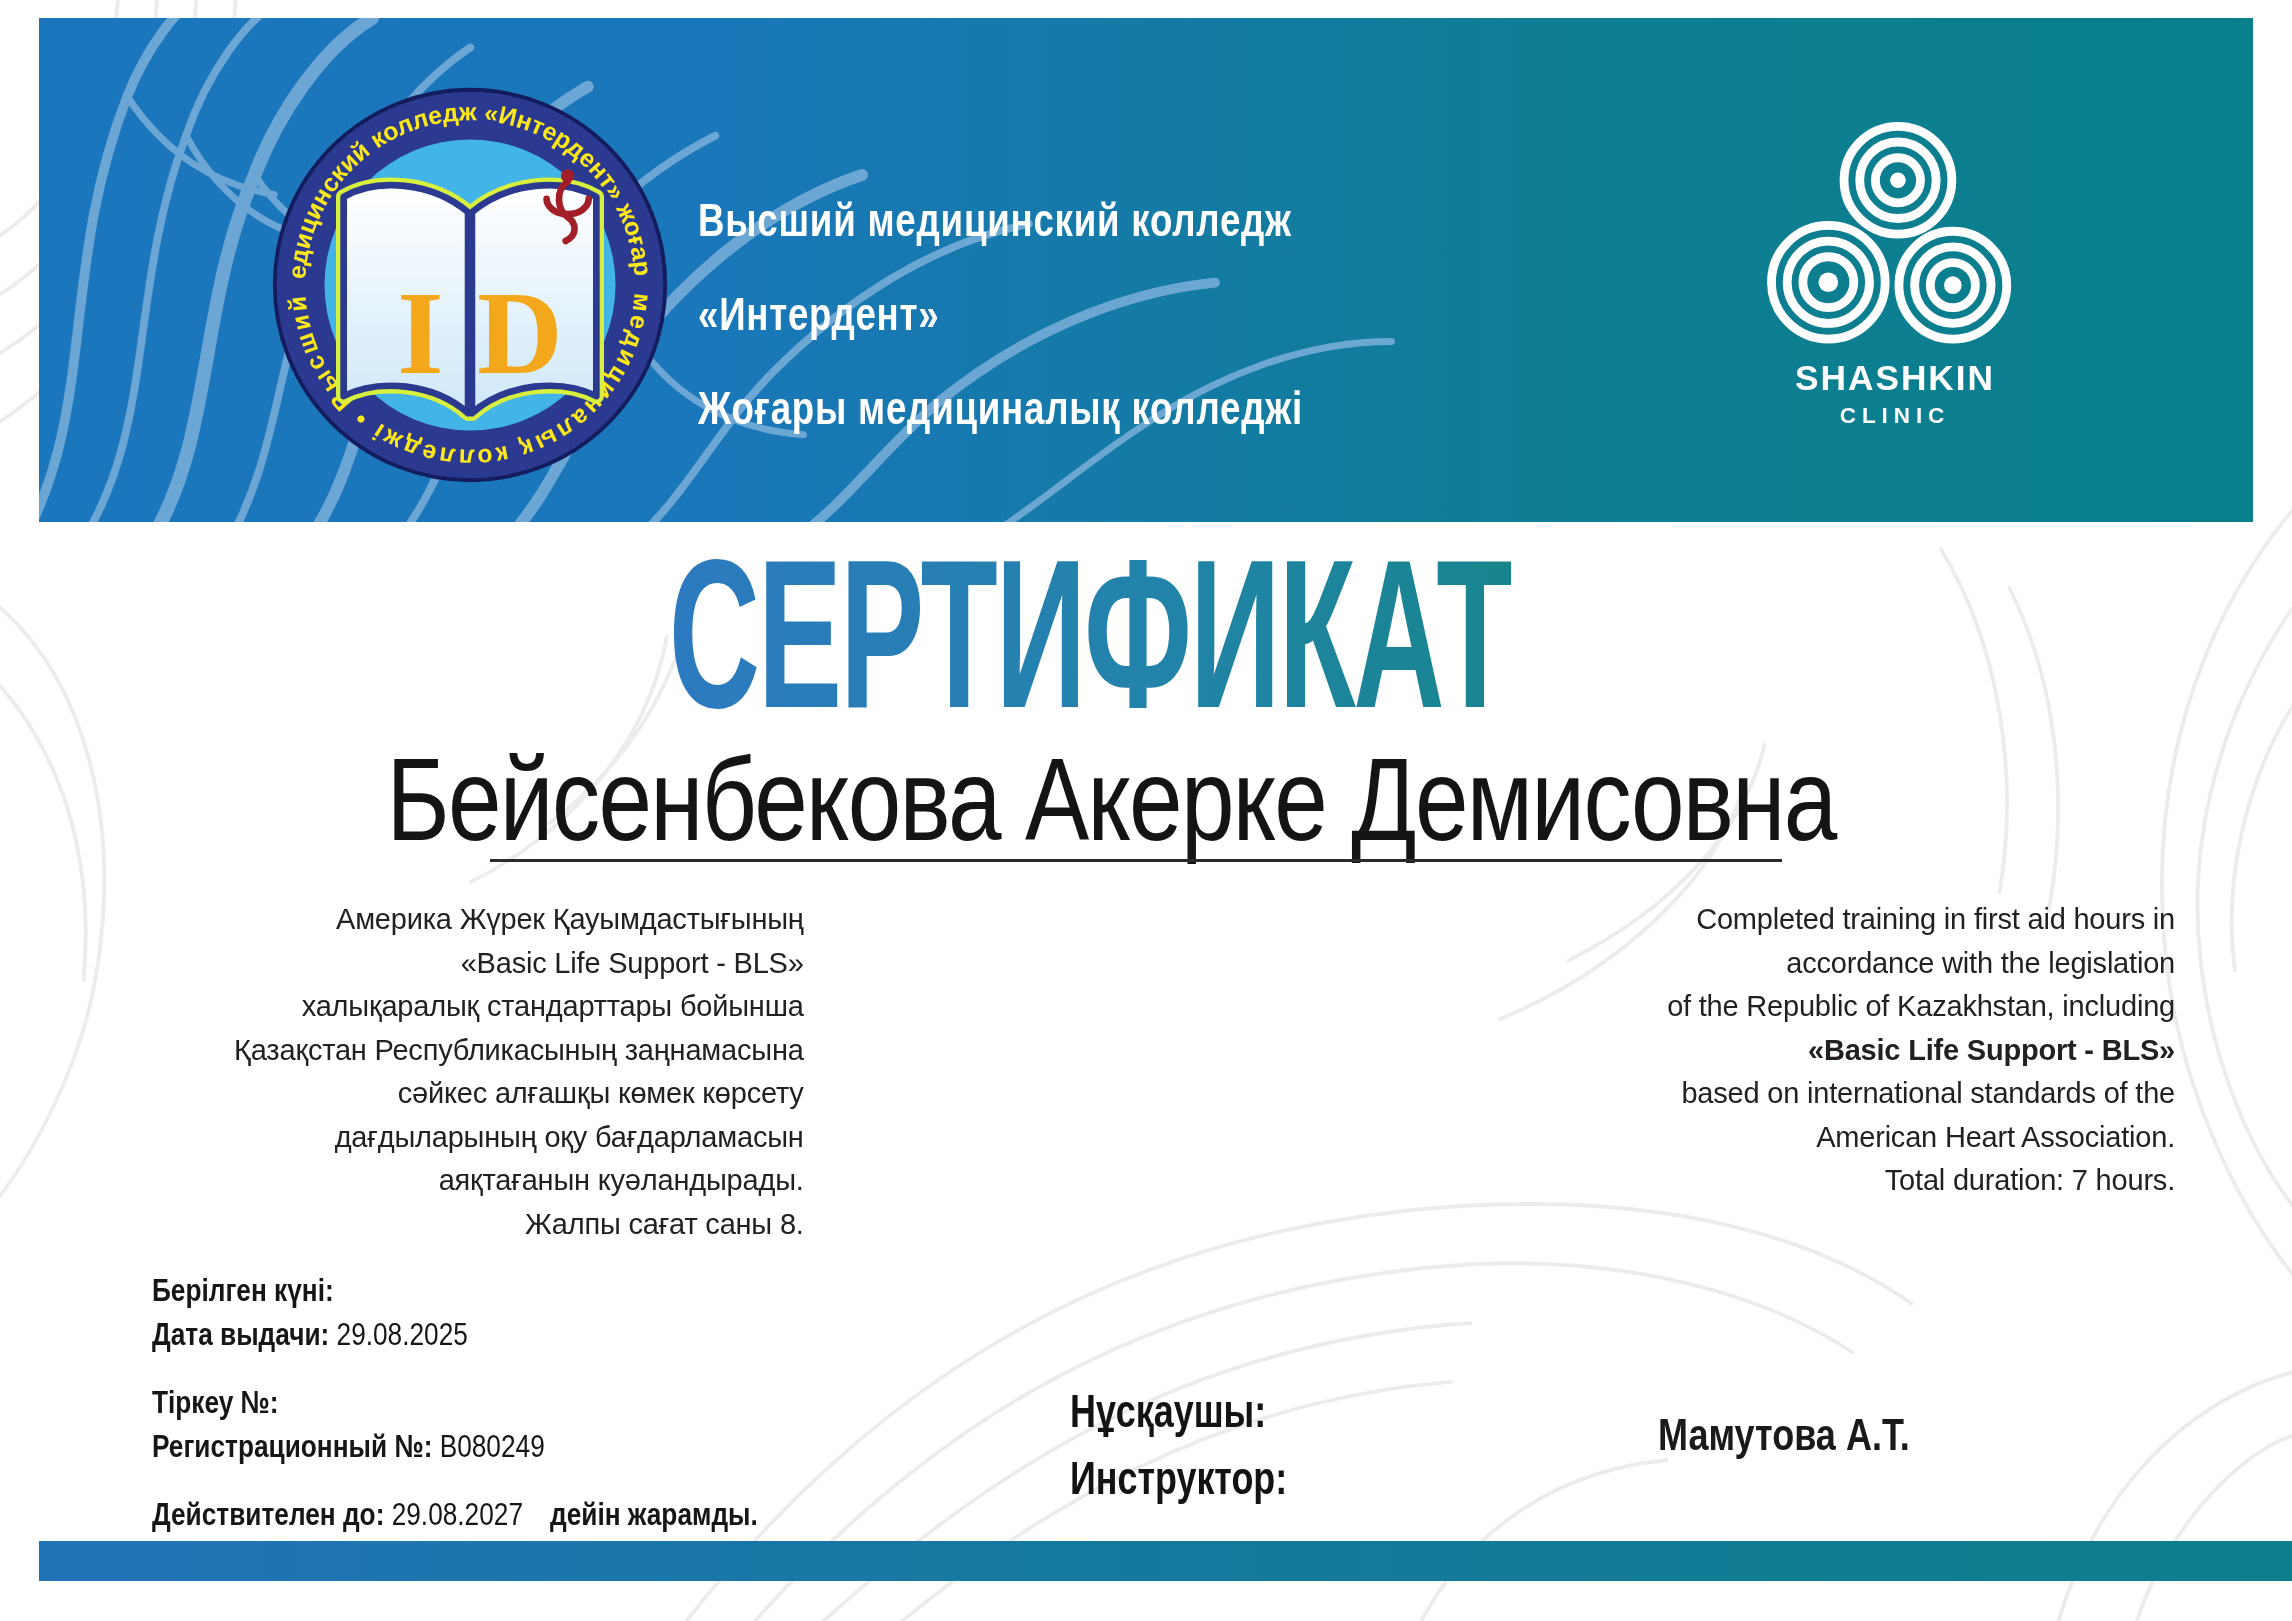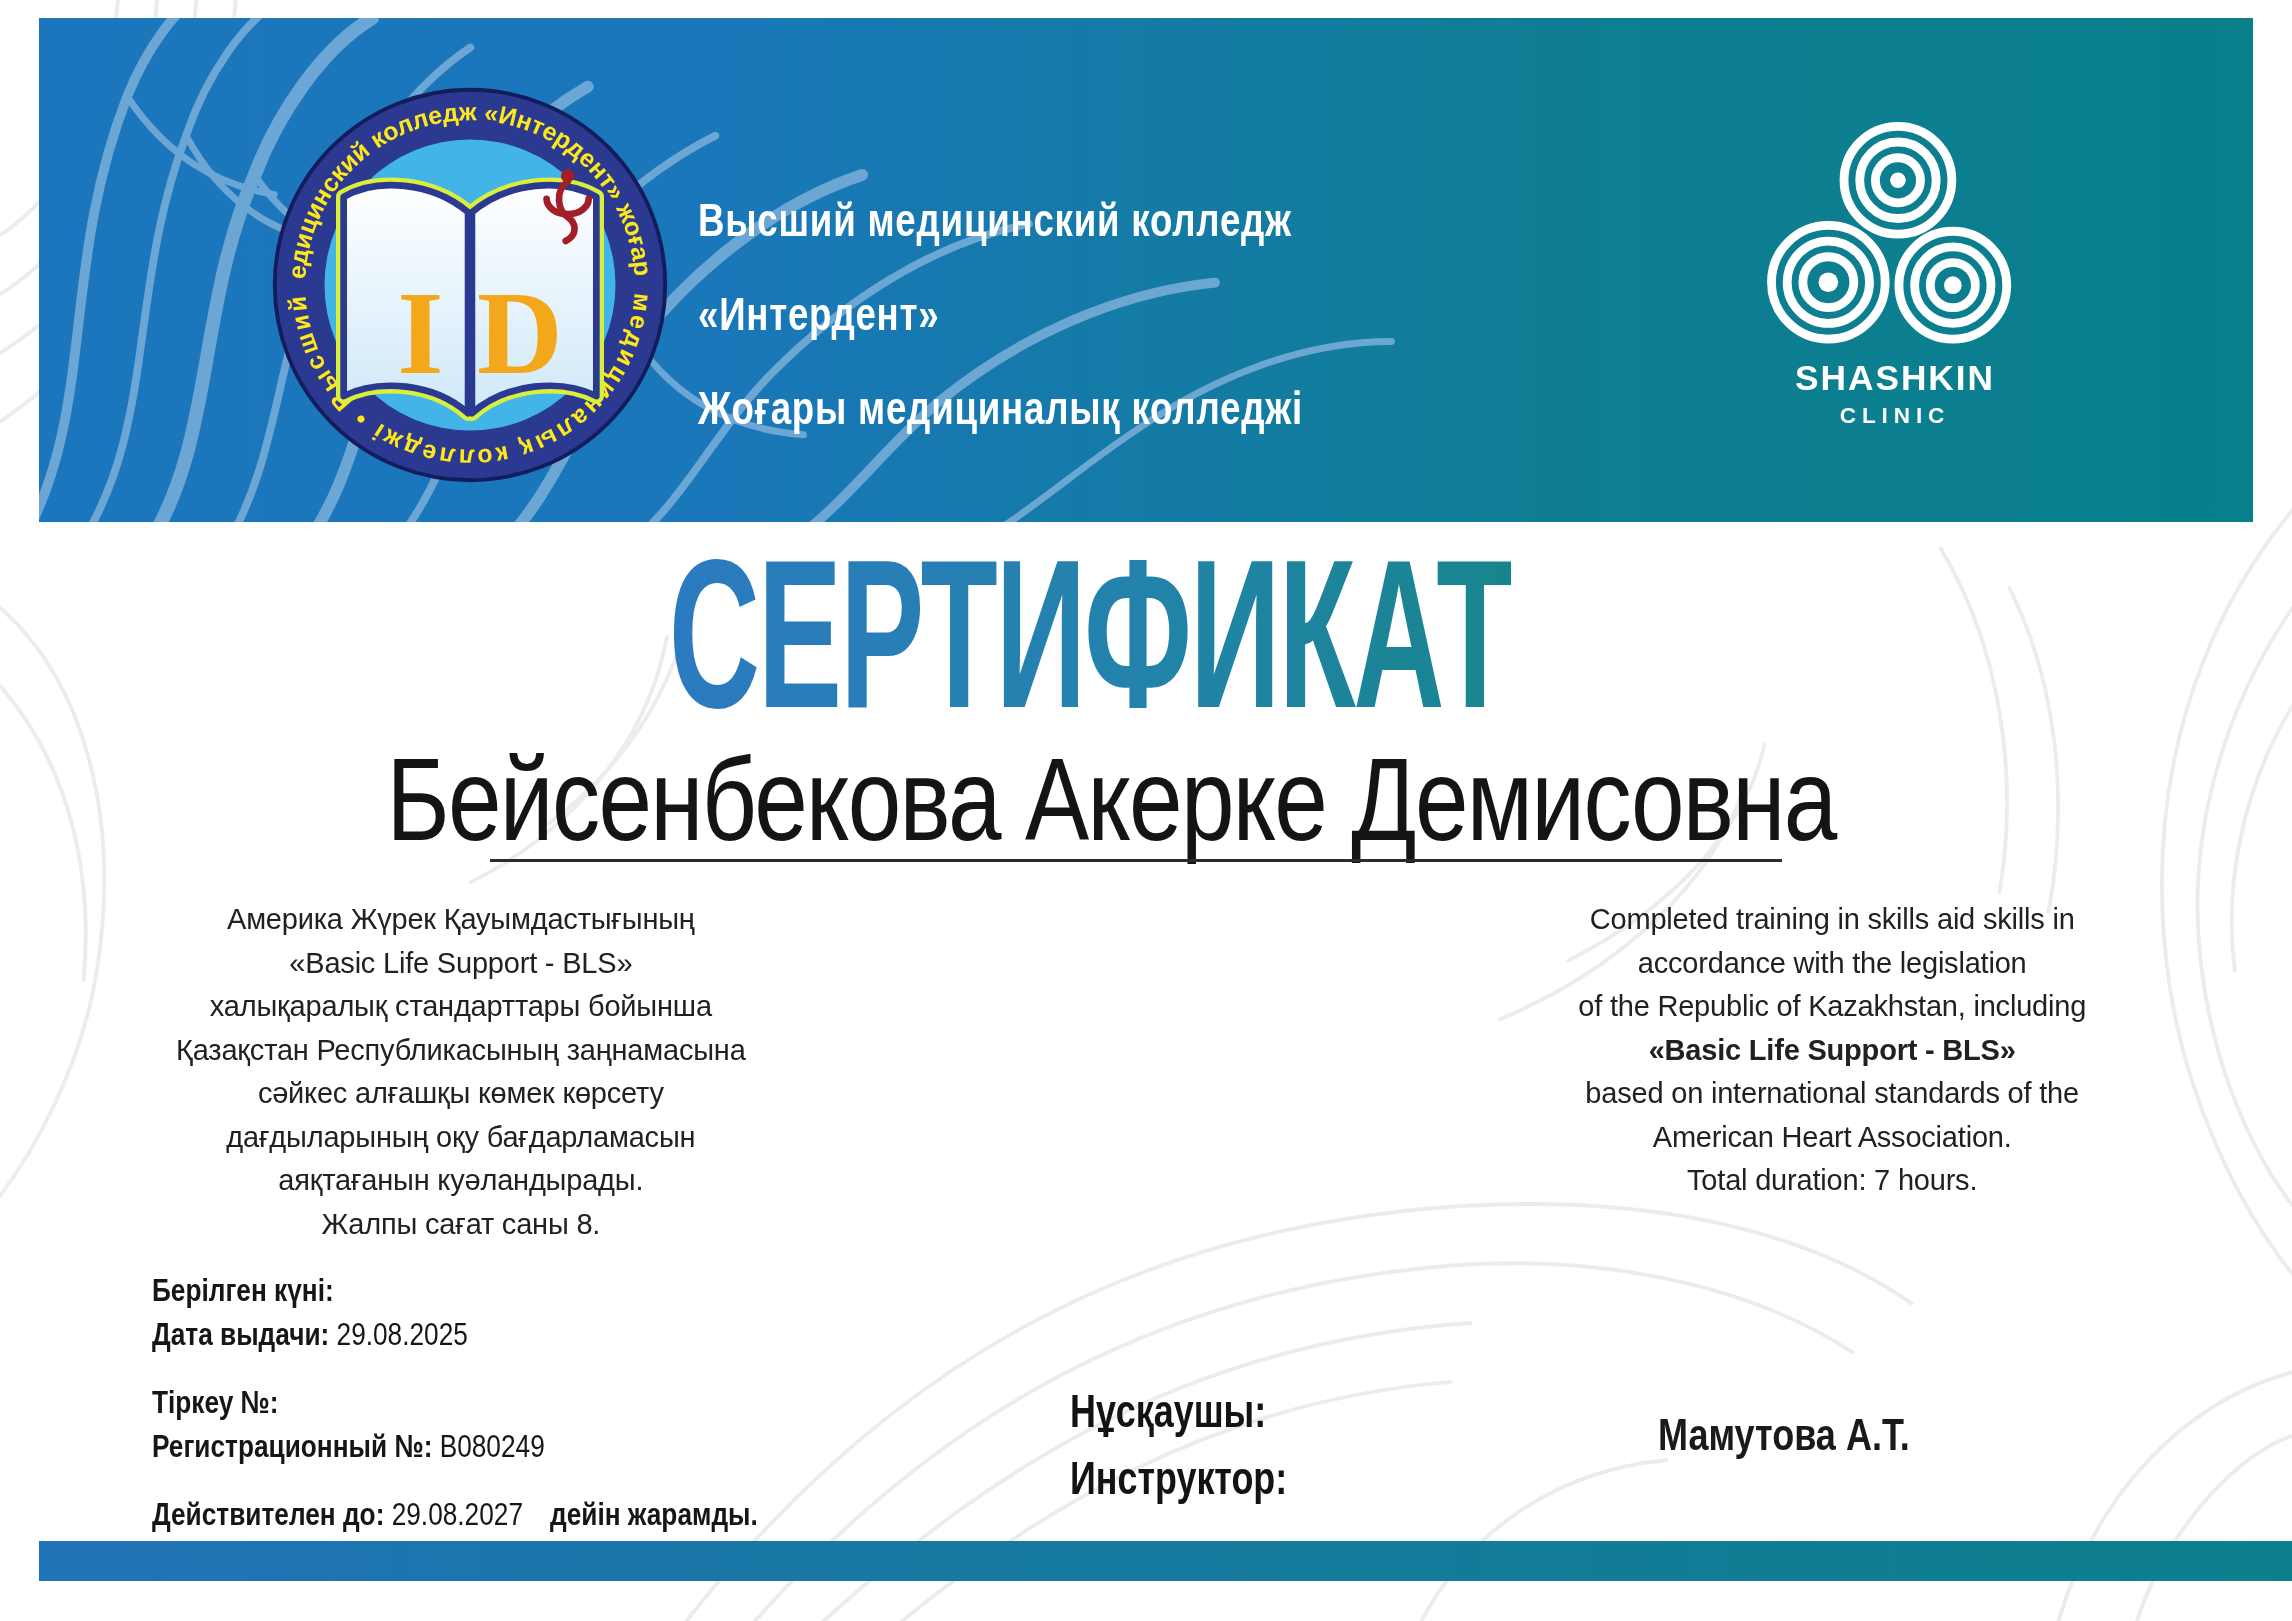--- a/index.html
+++ b/index.html
@@ -26,21 +26,21 @@
          -webkit-background-clip:text;background-clip:text;
          -webkit-text-fill-color:transparent;color:#2383ab;}
   .recipient{position:absolute;top:733px;left:-35px;width:100%;text-align:center;
          font-size:116px;font-weight:400;color:#141414;letter-spacing:-2px;z-index:2;}
   .recipient span{display:inline-block;transform:scaleX(.83);transform-origin:center;}
   .name-underline{position:absolute;top:859px;left:490px;width:1292px;height:2.9px;
          background:#2b2b2b;z-index:2;}
 
   
   .columns{position:absolute;top:898px;left:118px;width:2057px;display:flex;z-index:2;}
-  .col{flex:1;text-align:center;font-size:29px;line-height:1.5;color:#242021;
+  .col{flex:1;text-align:right;font-size:29px;line-height:1.5;color:#242021;
        letter-spacing:-0.2px;}
   .col .pre{white-space:pre-line;}
   .col b{font-weight:700;}
 
   
   .details{position:absolute;left:152px;top:1268px;font-size:32px;color:#161616;z-index:2;
            transform:scaleX(.82);transform-origin:left top;letter-spacing:0;}
   .details .row{line-height:1.38;white-space:nowrap;}
   .details .pair{margin-bottom:23.5px;}
   .details b{font-weight:700;}
@@ -194,21 +194,21 @@
 халықаралық стандарттары бойынша
 Қазақстан Республикасының заңнамасына
 сәйкес алғашқы көмек көрсету
 дағдыларының оқу бағдарламасын
 аяқтағанын куәландырады.
 Жалпы сағат саны 8.</div>
     </div>
     <div class="col">
     </div>
     <div class="col">
-      <div class="pre">Completed training in skills aid skills in
+      <div class="pre">Completed training in first aid hours in
 accordance with the legislation
 of the Republic of Kazakhstan, including</div>
       <div><b>«Basic Life Support - BLS»</b></div>
       <div class="pre">based on international standards of the
 American Heart Association.
 Total duration: 7 hours.</div>
     </div>
   </section>
 
   <section class="details">

